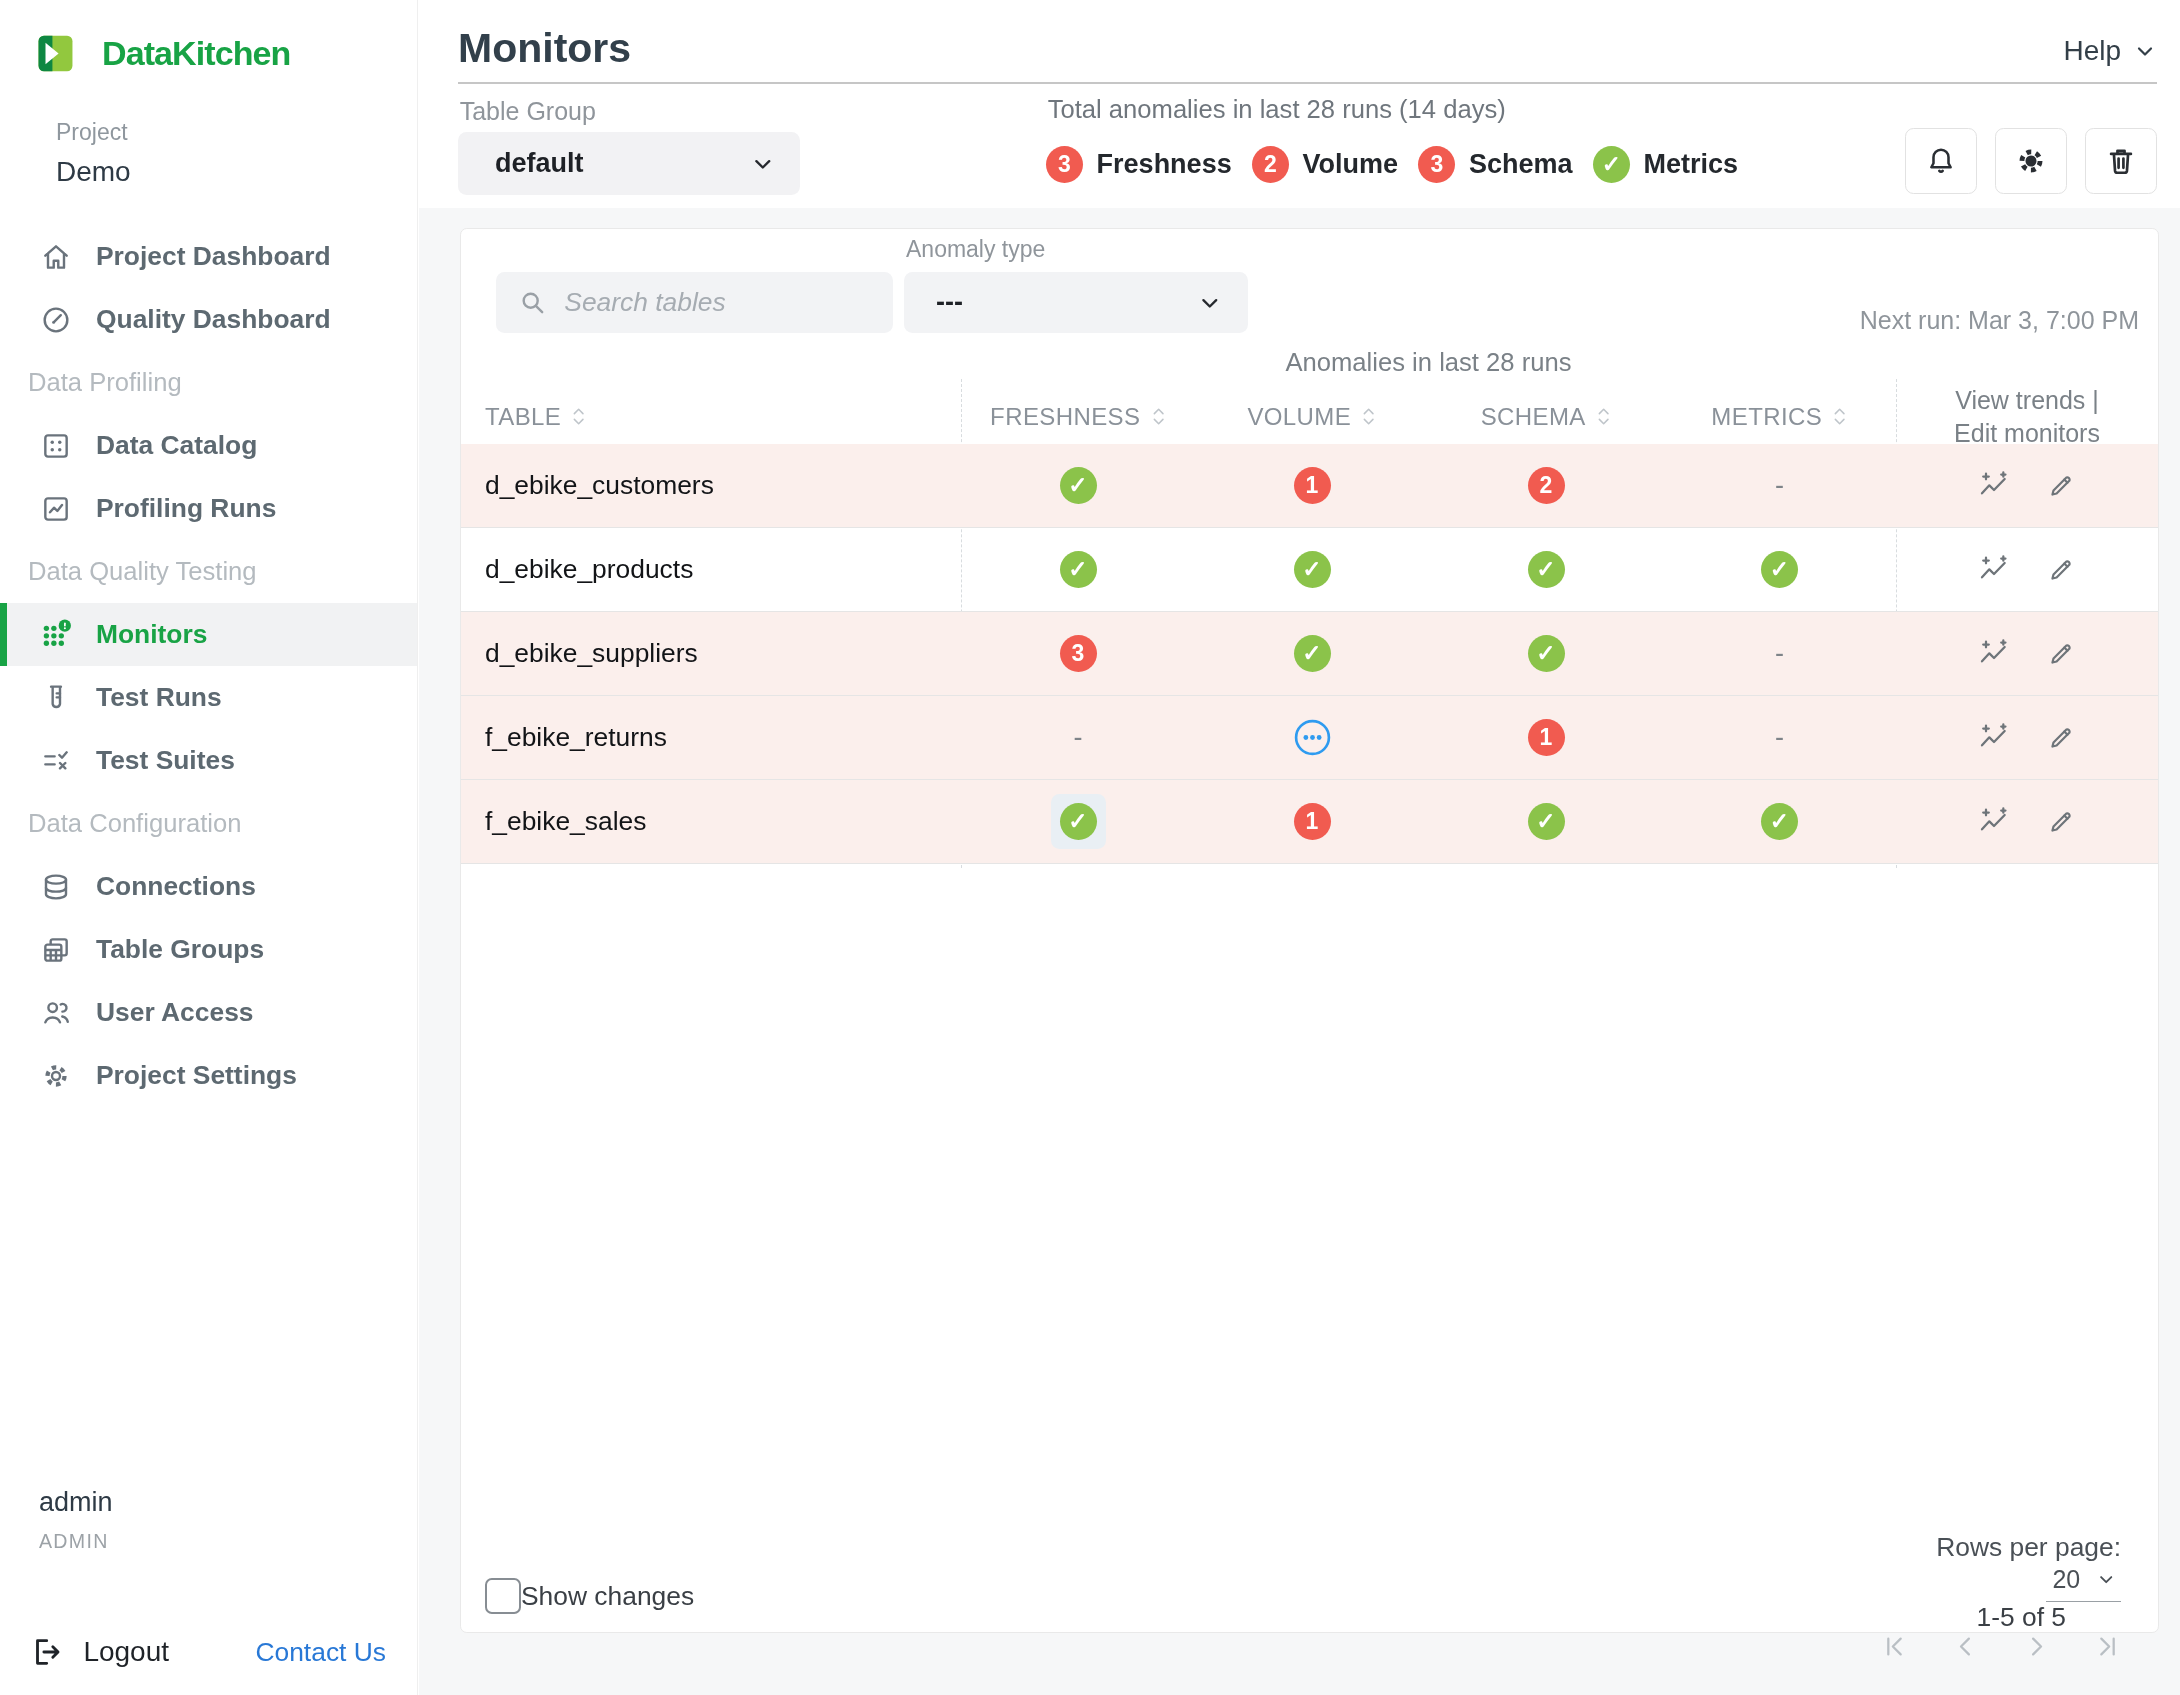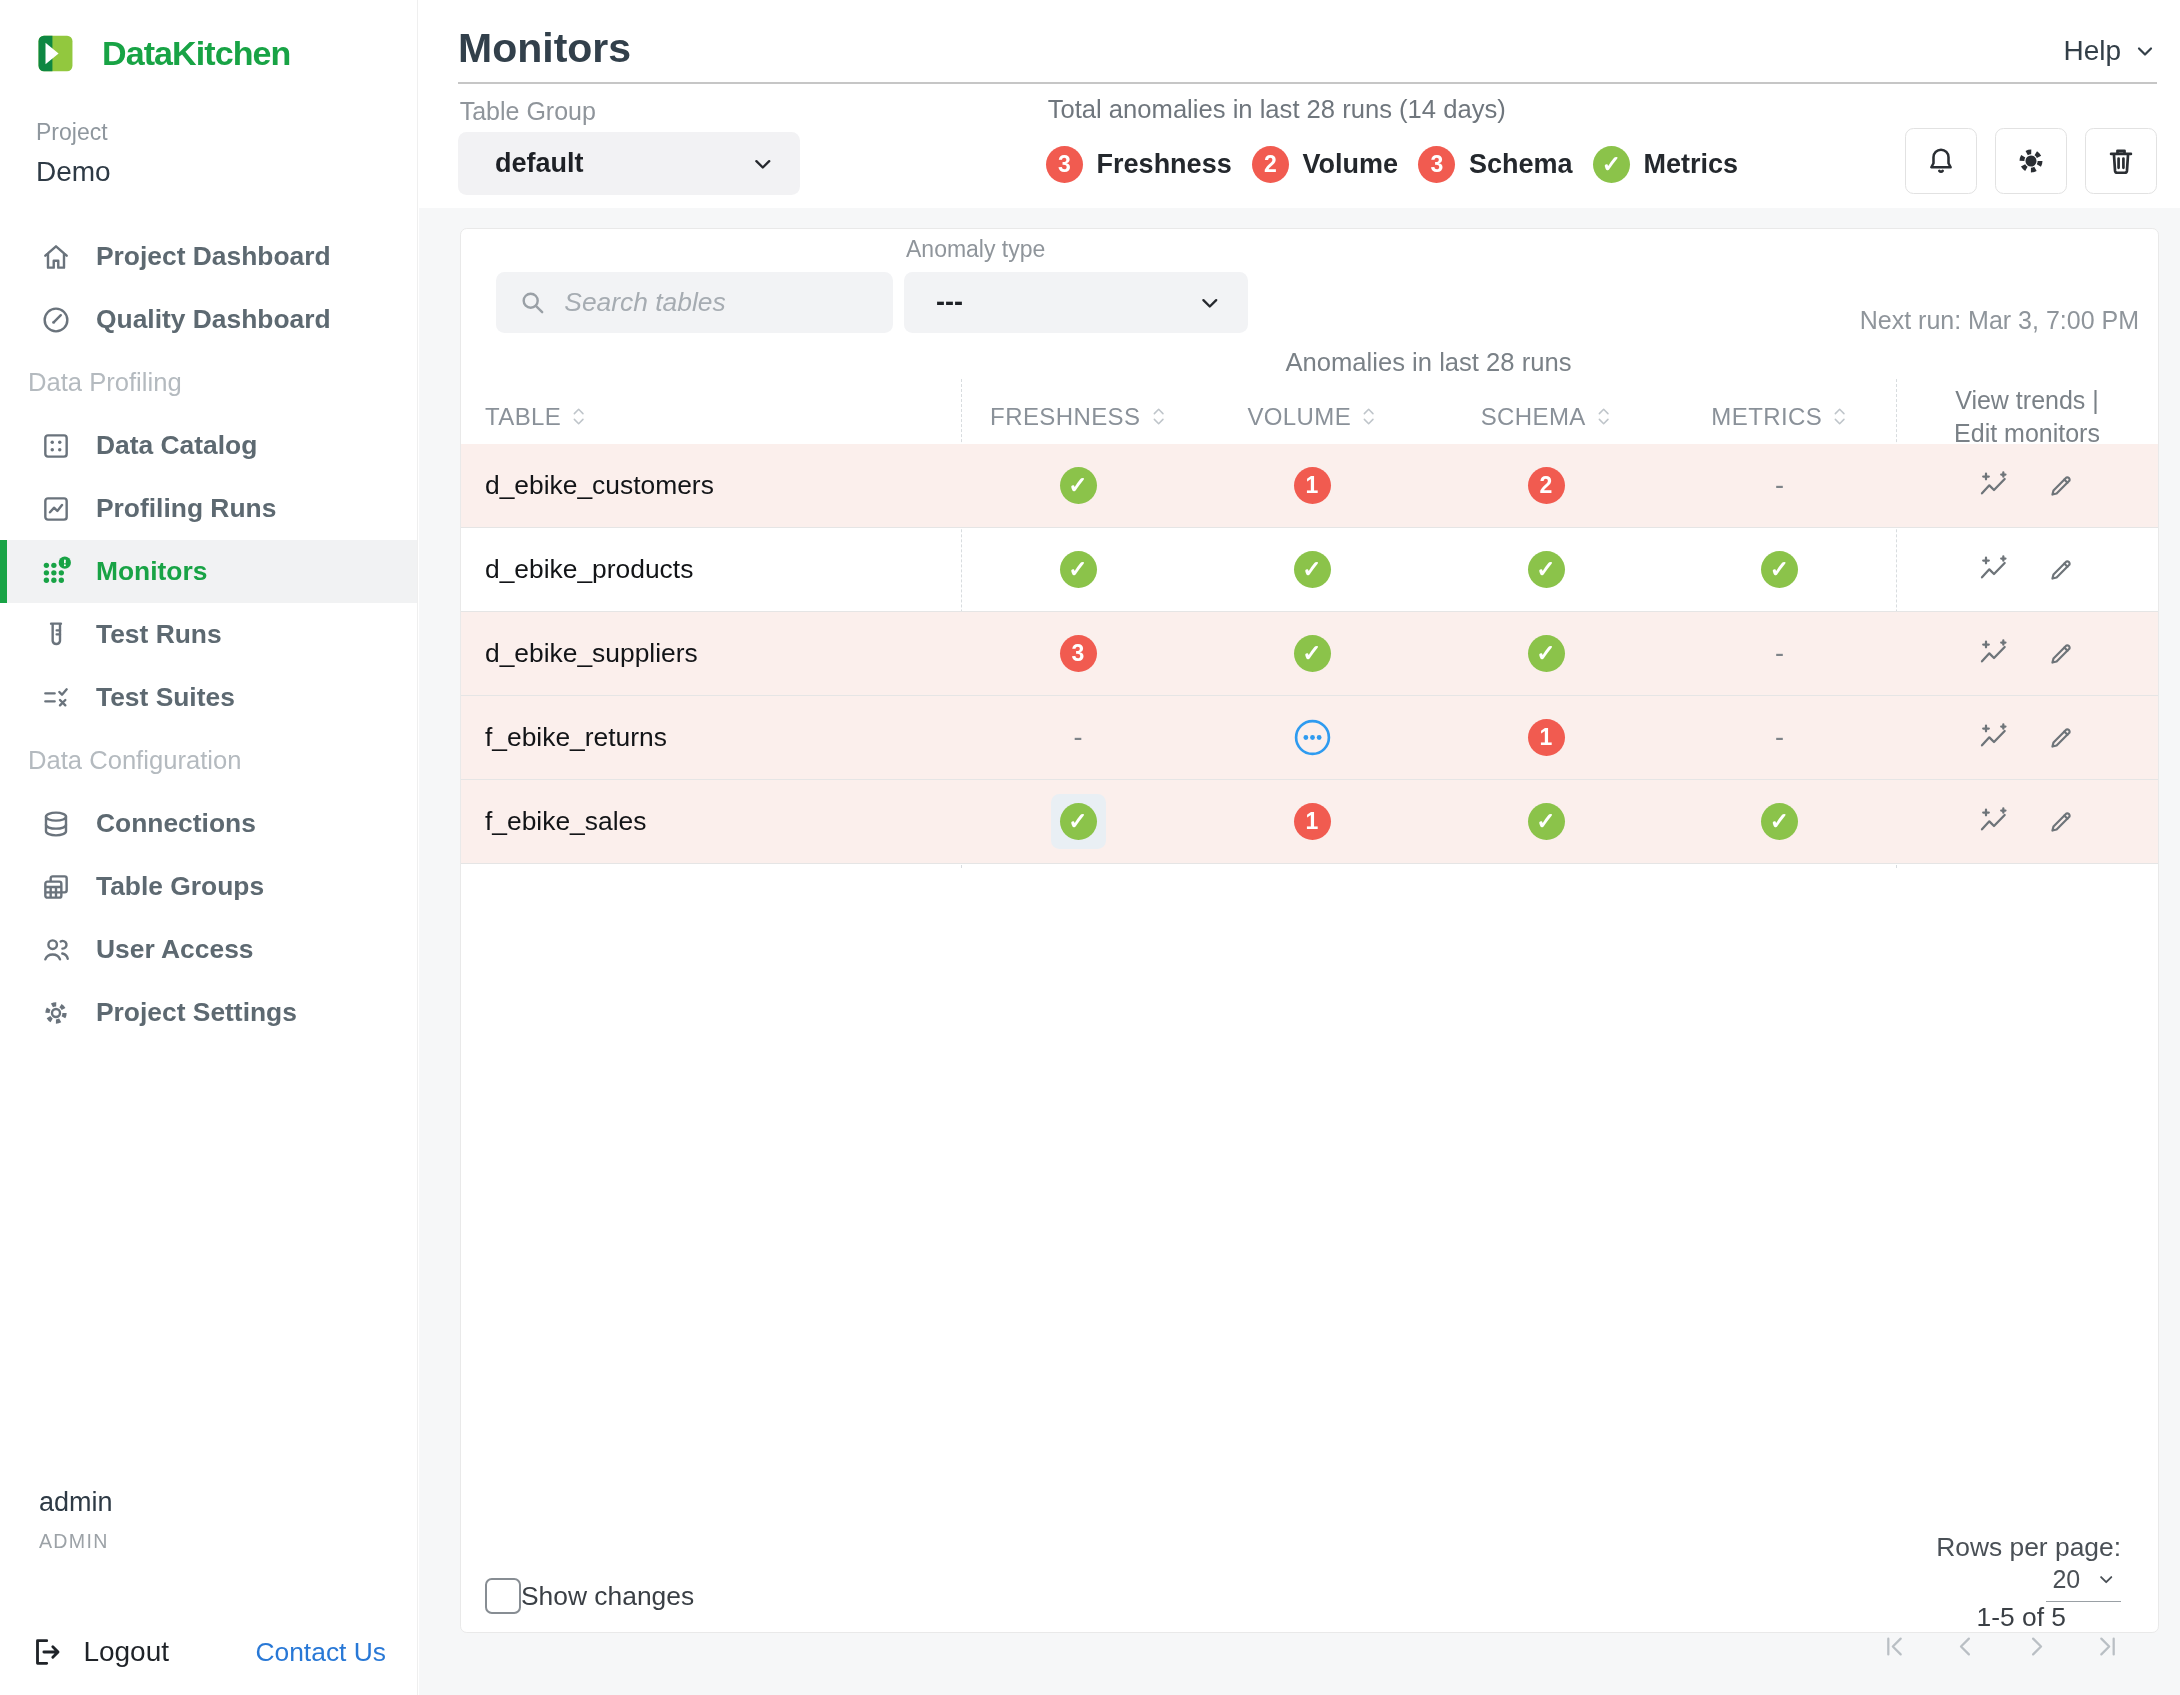--- a/index.html
+++ b/index.html
@@ -4,21 +4,21 @@
 <style>
   html,body{margin:0;padding:0;width:2181px;height:1696px;overflow:hidden;
     font-family:"Liberation Sans",sans-serif;background:#fff;color:#222;}
   svg{display:block;}
 
   
   .sidebar{position:absolute;left:0;top:0;bottom:0;width:417px;background:#fff;
     border-right:1.7px solid #EFEFEF;z-index:5;}
   .logo-row{display:flex;align-items:center;gap:28px;padding:34px 0 0 37px;}
   .logo-text{font-size:34px;font-weight:bold;color:#18A345;letter-spacing:-0.9px;}
-  .project-block{padding:46px 0 0 36px;}
+  .project-block{padding:46px 0 0 56px;}
   .project-label{font-size:23px;color:#8F979E;}
   .project-name{font-size:28px;color:#2E3A45;margin-top:10.2px;}
   .nav{margin-top:37px;}
   .section-label{height:63px;display:flex;align-items:center;padding-left:28px;
     font-size:25.6px;color:#B4BABF;}
   .nav-item{position:relative;display:flex;align-items:center;gap:24px;height:63px;
     padding-left:40px;font-size:26.4px;font-weight:600;color:#5D6971;cursor:pointer;}
   .nav-icon{width:32px;height:32px;color:#6A737C;flex:0 0 32px;}
   .nav-item.active{background:#F1F2F3;color:#18A345;}
   .nav-item.active .nav-icon{color:#18A345;}
@@ -161,20 +161,21 @@
     <div class="nav-item">
       <span class="nav-icon">
         <svg viewBox="0 0 24 24" width="32" height="32" fill="none" stroke="currentColor" stroke-width="1.8" stroke-linecap="round" stroke-linejoin="round">
           <rect x="4" y="4" width="16" height="16" rx="2"></rect>
             <path d="M7.5 14.5 L10.5 11 L13 13.5 L16.5 9"></path>
           </svg>
       </span>
       <span>Profiling Runs</span>
     </div>
 
+    <div class="section-label">Data Quality Testing</div>
 
     <div class="nav-item active">
       <span class="nav-icon">
         <svg viewBox="0 0 24 24" width="32" height="32" fill="currentColor">
           <circle cx="4.8" cy="7" r="2"></circle>
             <circle cx="10.4" cy="7" r="2"></circle>
           <circle cx="4.8" cy="12.6" r="2"></circle>
             <circle cx="10.4" cy="12.6" r="2"></circle>
             <circle cx="16" cy="12.6" r="2"></circle>
           <circle cx="4.8" cy="18.2" r="2"></circle>

